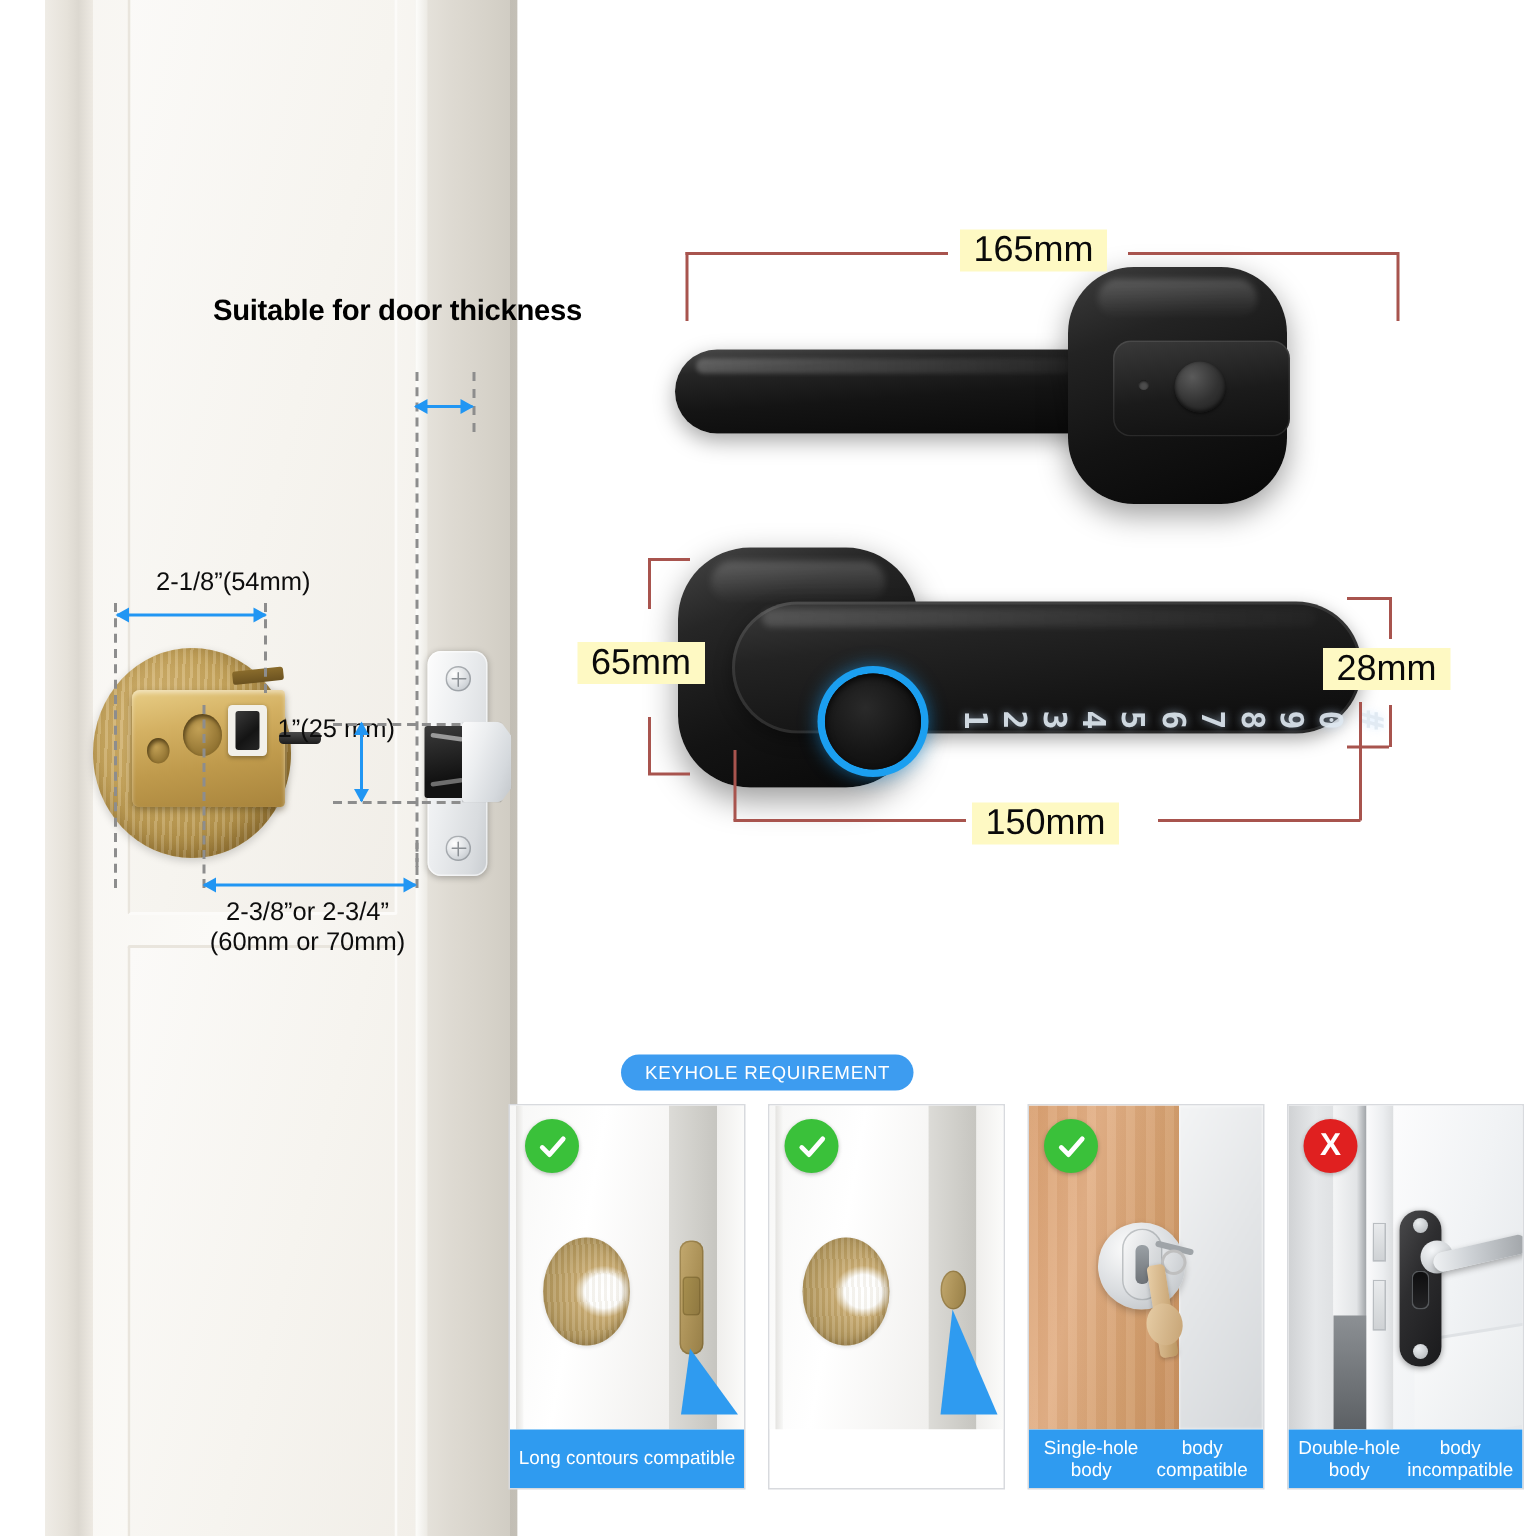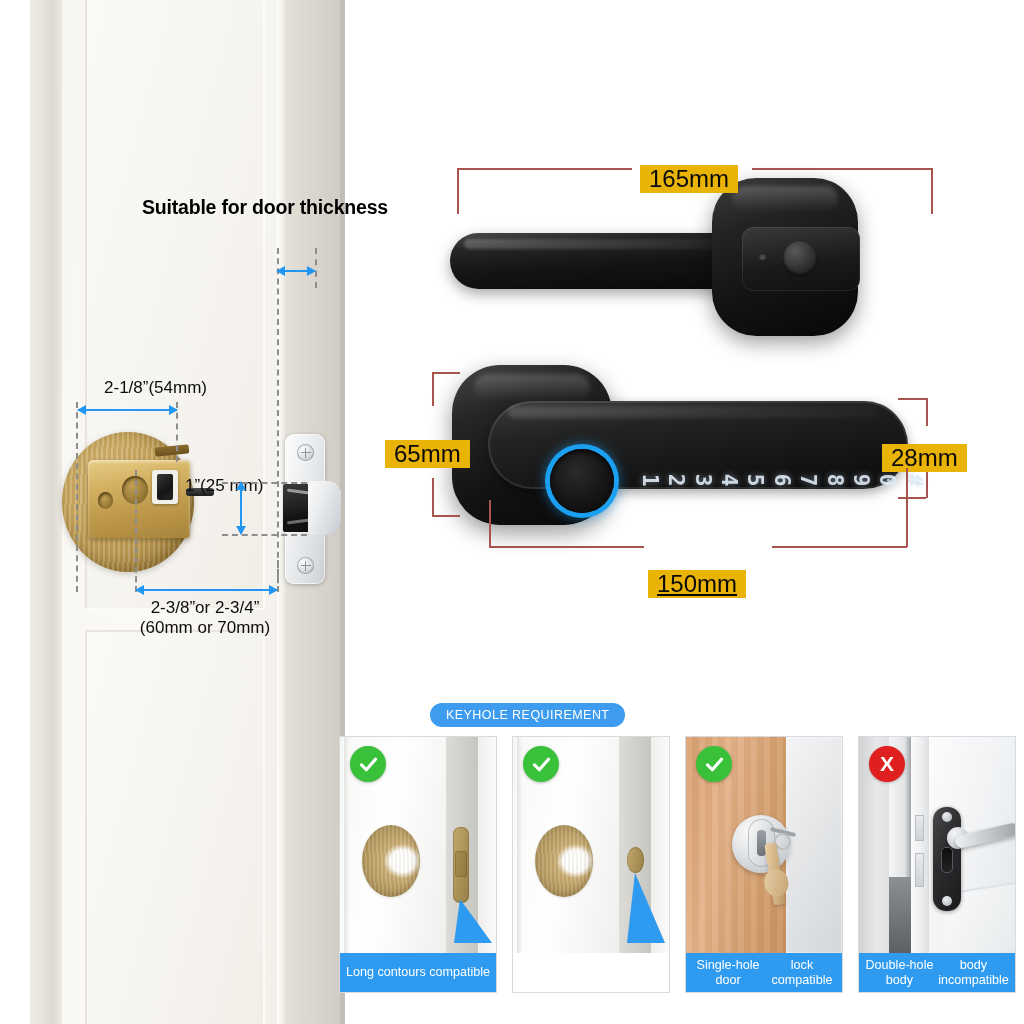--- a/index.html
+++ b/index.html
@@ -250,21 +250,21 @@
     transform:rotate(90deg);
     font-family:"DejaVu Sans Mono", monospace;
     text-shadow:0 0 6px rgba(200,225,255,.55);
     opacity:.92;
   }
 
   
   .rl { position:absolute; background:#a8544e; }
   .rl.h { height:1.6px; }
   .rl.v { width:1.6px; }
-  .mm-lbl { position:absolute; color:#0a0a0a; font-size:24px; background:#eab308; padding:0 9px; white-space:nowrap;margin-top:12px; }
+  .mm-lbl { position:absolute; color:#0a0a0a; font-size:24px; background:#fef9c3; padding:0 9px; white-space:nowrap; }
 
   
   .pill {
     position:absolute; height:24px; border-radius:14px; background:#3d9cf0;
     color:#fff; font-size:12.5px; letter-spacing:.45px;
     display:flex; align-items:center; justify-content:center; padding:0 16px;
     white-space:nowrap;
   }
   .photos { position:absolute; left:340px; top:737px; width:680px; height:255px; }
   .card {
@@ -464,23 +464,23 @@
   <div class="rl v" style="left:926px; top:398px; height:28px;"></div>
   <div class="rl v" style="left:926px; top:470px; height:28px;"></div>
   <div class="rl h" style="left:898px; top:398px; width:28px;"></div>
   <div class="rl h" style="left:898px; top:497px; width:28px;"></div>
   <div class="mm-lbl" style="left:882px; top:432px;">28mm</div>
 
   <div class="rl v" style="left:489px; top:500px; height:47px;"></div>
   <div class="rl v" style="left:906px; top:468px; height:79px;"></div>
   <div class="rl h" style="left:489px; top:546px; width:155px;"></div>
   <div class="rl h" style="left:772px; top:546px; width:135px;"></div>
-  <div class="mm-lbl" style="left:648px; top:558px;text-decoration:underline;">150mm</div>
-
-  <div class="pill" style="left:430px; top:703px;">KEYHOLE REQUIREMENT</div>
+  <div class="mm-lbl" style="left:648px; top:535px;">150mm</div>
+
+  <div class="pill" style="left:414px; top:703px;">KEYHOLE REQUIREMENT</div>
 
   <div class="photos">
 
     <div class="card" style="left:0px;">
       <div class="scene">
         <div class="c-doorface"></div>
         <div class="c-edge"></div>
         <div class="c-jamb"></div>
         <div class="c-bore" style="left:22px; top:88px; width:58px; height:72px;"></div>
         <div class="c-slot" style="left:113px; top:90px; width:16px; height:76px; border-radius:7px;"></div>
@@ -527,22 +527,22 @@
         <div class="c3-shaft"></div>
         <div class="c3-ring"></div>
         <div class="c3-key"></div>
       </div>
       <div class="badge ok">
         <svg viewBox="0 0 24 24">
           <path d="M4 12.5 L9.5 18 L20 6" stroke="#fff" stroke-width="3.6" fill="none" stroke-linecap="round" stroke-linejoin="round"></path>
         </svg>
       </div>
       <div class="cap">
-          <span style="display:block">Single-hole door</span>
-          <span style="display:block">lock compatible</span>
+          <span style="display:block">Single-hole body</span>
+          <span style="display:block">body compatible</span>
         </div>
     </div>
 
     <div class="card" style="left:519px;">
       <div class="scene">
         <div class="c4-jamb"></div>
         <div class="c4-gap"></div>
         <div class="c4-edge"></div>
         <div class="c4-door"></div>
         <div class="c4-keepslot" style="left:56px; top:78px; width:9px; height:26px;"></div>

